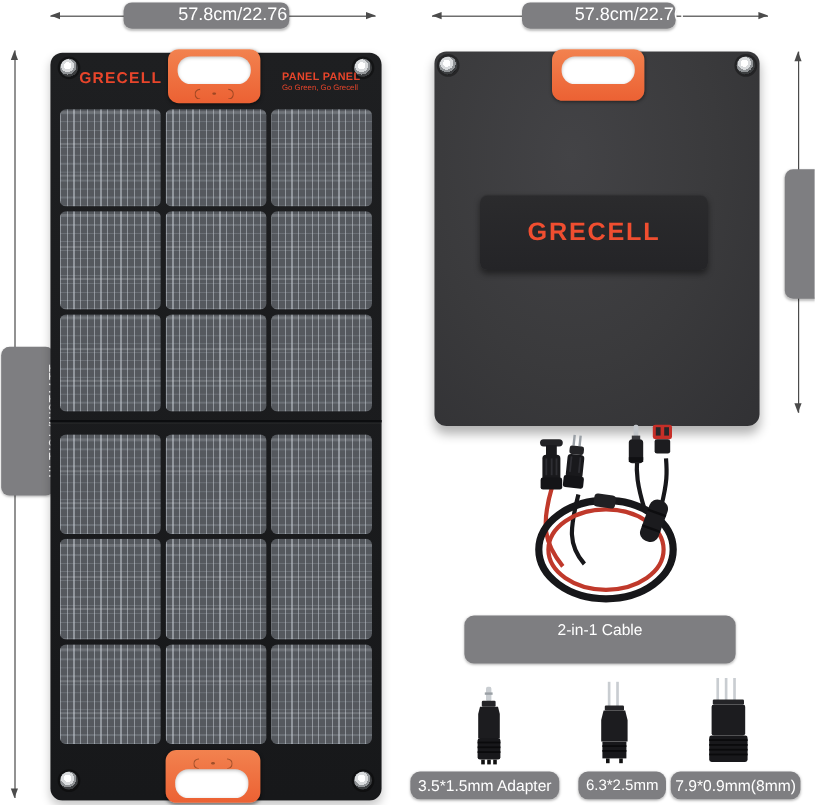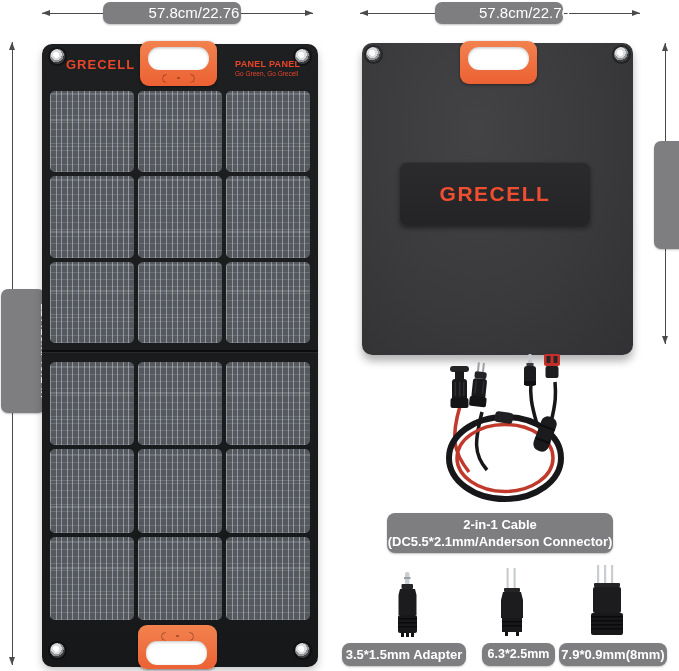--- a/index.html
+++ b/index.html
@@ -59,21 +59,21 @@
               background:radial-gradient(ellipse at 42% 28%, #434346 0%, #3a3a3c 55%, #313134 100%);
               box-shadow:0 6px 9px rgba(0,0,0,.30);}
   .pocket{position:absolute;left:38px;top:119px;width:190px;height:63px;border-radius:6px;
           background:linear-gradient(180deg,#2b2b2d,#242427);
           box-shadow:0 3px 5px rgba(0,0,0,.45), inset 0 1px 1px rgba(255,255,255,.06);
           display:flex;align-items:center;justify-content:center;}
   .back-logo{font-size:21px;font-weight:800;color:#f04e30;letter-spacing:1.5px;}
 
   
   .acc-pill{position:absolute;background:#7e7e81;color:#fff;border-radius:8px;text-align:center;
-            box-sizing:border-box;box-shadow:0 1px 2px rgba(0,0,0,.25);font-weight:bold;}
+            box-sizing:border-box;box-shadow:0 1px 2px rgba(0,0,0,.25);}
   .cable-pill{left:387px;top:513px;width:226px;height:40px;font-size:13px;line-height:17px;padding-top:3px;}
   .ad-pill{top:643px;height:23px;line-height:23px;font-size:13px;}
 
   svg{position:absolute;}
 </style>
 </head>
 <body>
 
 <div class="canvas">
 
@@ -201,21 +201,20 @@
     <g transform="translate(118,2)">
       <rect x="1" y="0" width="16" height="12" rx="2" fill="#c62f28"></rect>
       <rect x="3.5" y="2" width="4" height="7" fill="#27272a"></rect>
       <rect x="10.5" y="2" width="4" height="7" fill="#27272a"></rect>
       <rect x="2.5" y="12" width="13" height="12" rx="2" fill="#1c1c1f"></rect>
     </g>
   </svg>
 
   <div class="acc-pill cable-pill">
     <div>2-in-1 Cable</div>
-    <div>(DC5.5*2.1mm/Anderson Connector)</div>
   </div>
 
   <svg style="left:385px;top:572px;" width="44" height="68" viewBox="0 0 44 68">
     <rect x="20" y="0" width="4.5" height="13" rx="2" fill="#c9cdd1"></rect>
     <rect x="19" y="5" width="6.5" height="2" fill="#9aa0a5"></rect>
     <rect x="16.5" y="12" width="11.5" height="5" rx="1" fill="#242427"></rect>
     <path d="M15,17 h15 l1.5,6 v20 h-18 v-20 z" fill="#1c1c1f"></path>
     <rect x="13" y="43" width="19" height="18" rx="2" fill="#18181b"></rect>
     <rect x="13" y="46" width="19" height="1.5" fill="#0a0a0c"></rect>
     <rect x="13" y="50" width="19" height="1.5" fill="#0a0a0c"></rect>

